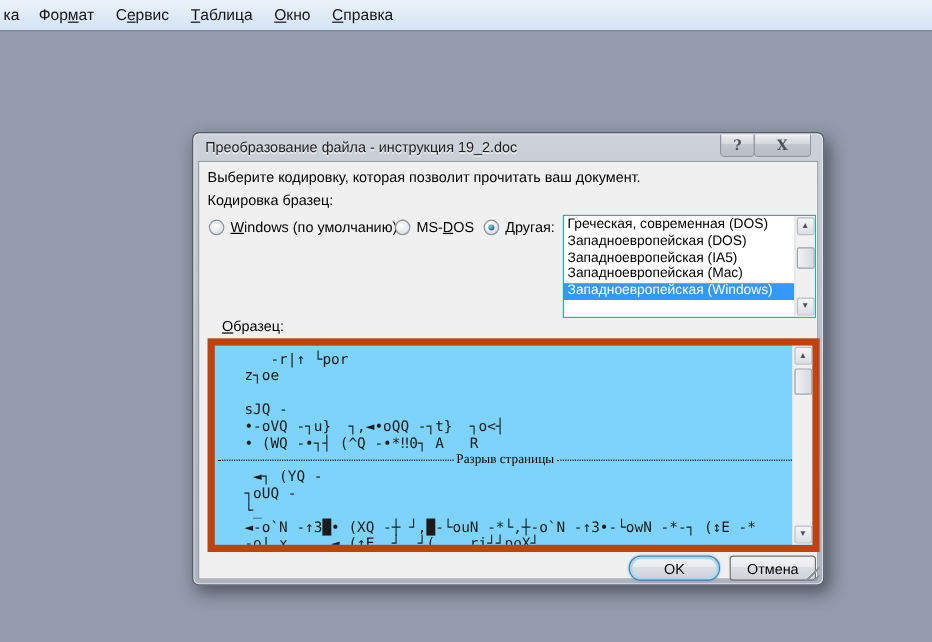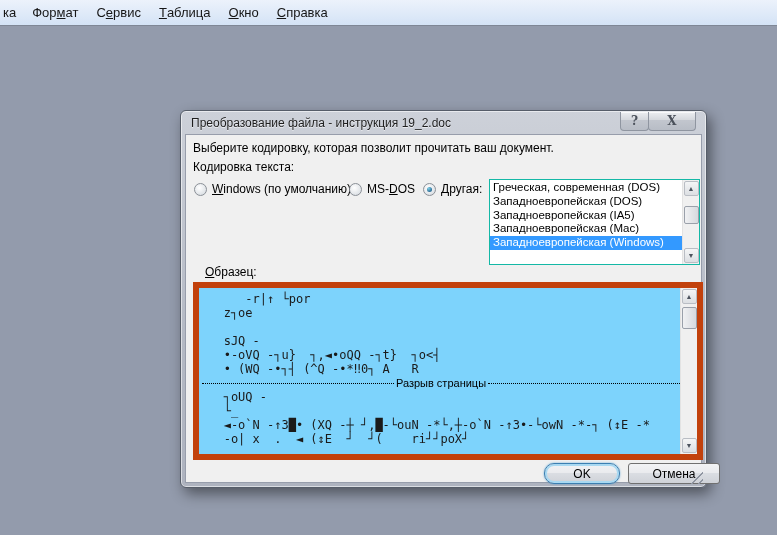--- a/index.html
+++ b/index.html
@@ -16,21 +16,21 @@
     border-bottom:1px solid #7f8796;
     display:flex; align-items:stretch;
     font-size:13px; color:#161616;
   }
   .menu-item { display:flex; align-items:center; padding:0 9px; cursor:default; }
   .menu-item:first-child { padding-left:3px; padding-right:7px; }
   .ak { text-decoration:underline; }
 
   
   .dialog {
-    position:absolute; left:180px; top:110px; width:527px; height:378px;
+    position:absolute; left:160px; top:110px; width:527px; height:378px;
     background:linear-gradient(#cdd1d9,#b4b9c4 60%,#aeb3bf);
     border:1px solid #565d69; border-radius:6px;
     box-shadow: inset 0 0 0 1px rgba(255,255,255,.55), 4px 6px 14px rgba(0,0,0,.45);
     padding-left: 40px;
   }
   .titlebar {
     position:absolute; left:0; top:0; right:0; height:23px;
     display:flex; align-items:center;
   }
   .title-text { padding-left:10px; font-size:12px; color:#1e1e1e;
@@ -106,32 +106,32 @@
     position:absolute; left:7px; top:147px; width:510px; height:178px;
     background:#7dd3fc; border:6px solid #c2410c; display:flex; overflow:hidden;
   }
   .preview-text {
     flex:1; overflow:hidden; padding:4px 0 0 3px;
     font-family:"DejaVu Sans Mono", monospace; font-size:12px; color:#1a1a1a;
   }
   .pline { height:14px; line-height:14px; white-space:pre; }
   .pbreak { display:flex; align-items:center; font-family:"Liberation Sans",sans-serif; }
   .pb-dots { flex:1; border-top:1px dotted #000; }
-  .pb-label { font-size:11px; padding:0 2px; color:#000; }
+  .pb-label { font-size:11px; padding:0 2px; color:#000;font-family:Liberation Serif, serif; }
 
   
   .btn {
     position:absolute; top:328px; height:21px; border:1px solid #707070; border-radius:3px;
     background:linear-gradient(#f2f3f5,#eaebee 45%,#dbdee3 46%,#cfd2d8);
     font-size:12px; color:#000; display:flex; align-items:center; justify-content:center;
     cursor:default;
   }
   .btn-ok { left:358px; width:76px; border-color:#3c7fb1;
     box-shadow: inset 0 0 0 2px #a9d9f2, 0 0 2px rgba(61,149,207,.8); border-radius: 10px; }
-  .btn-cancel { left:442px; width:92px; }
+  .btn-cancel { left:442px; width:72px; }
 
   .grip {
     position:absolute; right:3px; bottom:3px; width:13px; height:13px;
     clip-path:polygon(100% 0, 100% 100%, 0 100%);
     background:repeating-linear-gradient(135deg, #8f95a1 0 1.5px, transparent 1.5px 4.8px);
   }
 </style>
 </head>
 <body>
 
@@ -178,21 +178,21 @@
         <span>?</span>
       </div>
     <div class="cap-btn cap-close">
         <span>X</span>
       </div>
   </div>
 
   <div class="content">
 
     <div class="instruction">Выберите кодировку, которая позволит прочитать ваш документ.</div>
-    <div class="enc-label">Кодировка текста:</div>
+    <div class="enc-label">Кодировка бразец:</div>
 
     <div class="radio-group">
       <label class="radio r0">
         <span class="radio-circle"></span>
         <span><span class="ak">W</span><span>indows (по умолчанию)</span></span>
       </label>
       <label class="radio r1">
         <span class="radio-circle"></span>
         <span><span>MS-</span><span class="ak">D</span><span>OS</span></span>
       </label>
@@ -230,20 +230,21 @@
         <div class="pline">   z┐oe</div>
         <div class="pline"></div>
         <div class="pline">   sJQ -</div>
         <div class="pline">   •-oVQ -┐u}  ┐,◄•oQQ -┐t}  ┐o&lt;┤</div>
         <div class="pline">   • (WQ -•┐┤ (^Q -•*‼0┐ A   R</div>
         <div class="pline pbreak">
           <span class="pb-dots"></span>
           <span class="pb-label">Разрыв страницы</span>
           <span class="pb-dots"></span>
         </div>
+        <div class="pline">    ◄┐ (YQ -</div>
         <div class="pline">   ┐oUQ -</div>
         <div class="pline">   └_</div>
         <div class="pline">   ◄-o`N -↑3█• (XQ -┼ ┘,█-└ouN -*└,┼-o`N -↑3•-└owN -*-┐ (↕E -*</div>
         <div class="pline">   -o| x  .  ◄ (↕E  ┘  ┘(    ri┘┘poX┘</div>
       </div>
       <div class="scrollbar">
         <div class="sb-btn">
             <span>▲</span>
           </div>
         <div class="sb-thumb pv-thumb"></div>

